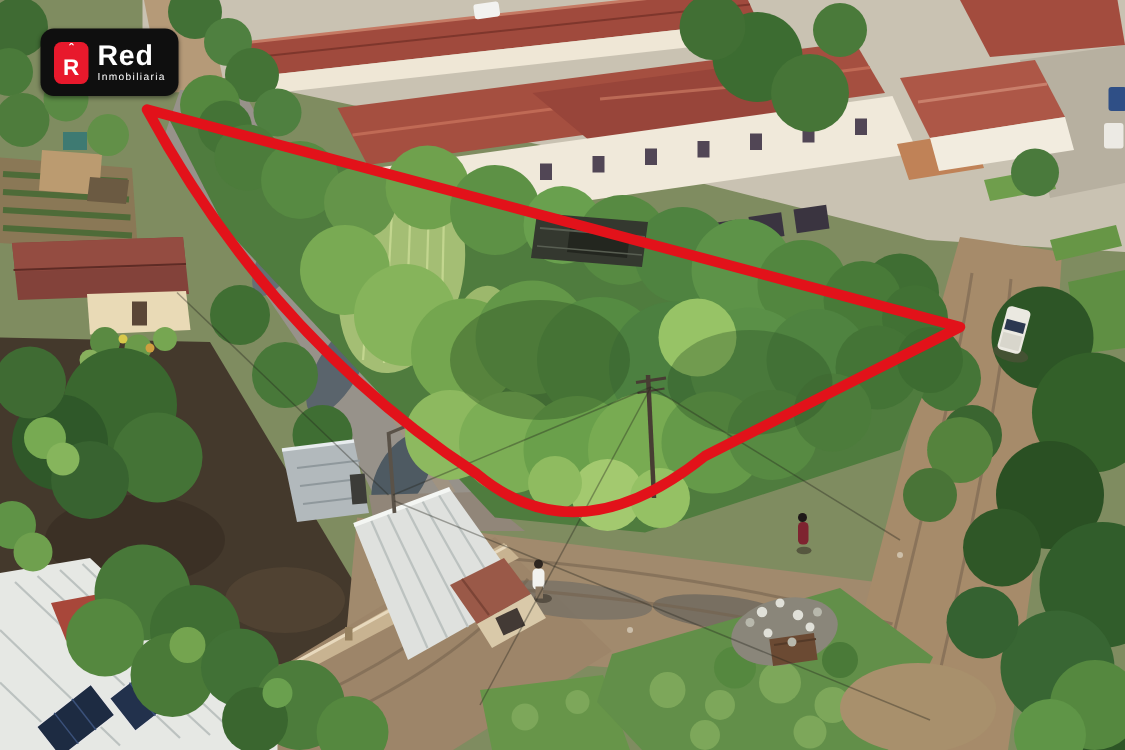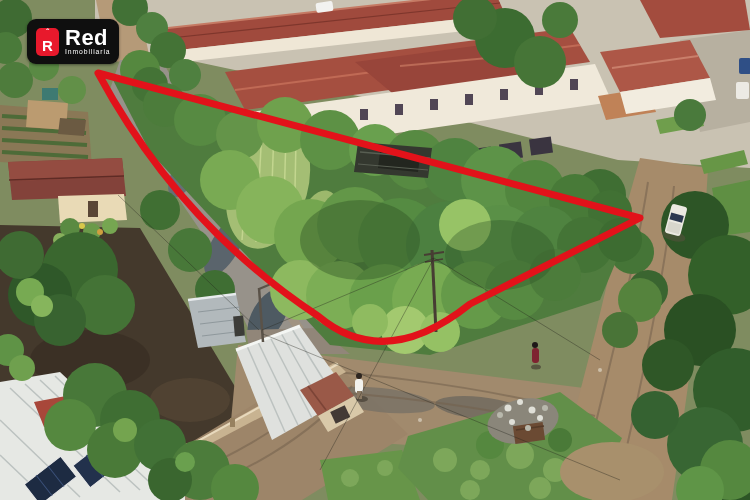--- a/index.html
+++ b/index.html
@@ -9,21 +9,21 @@
   
   .wm{position:absolute;left:27px;top:19px;width:92px;height:45px;background:#0f0f0f;
       border-radius:9px;display:flex;align-items:center;gap:6px;padding-left:9px;
       box-sizing:border-box;box-shadow:0 1px 3px rgba(0,0,0,.45);}
   .wm-icon{width:23px;height:28px;background:#e8192c;border-radius:5px;position:relative;
            display:flex;align-items:flex-end;justify-content:center;flex:0 0 auto;}
   .wm-hat{position:absolute;top:0;left:0;right:0;text-align:center;font-size:9px;
           line-height:8px;color:#fff;font-weight:bold;}
   .wm-letter{color:#fff;font-weight:bold;font-size:15px;line-height:1;margin-bottom:3px;}
   .wm-text{display:flex;flex-direction:column;justify-content:center;min-width:0;}
-  .wm-brand{color:#fff;font-weight:bold;font-size:22px;line-height:18px;letter-spacing:.5px;}
+  .wm-brand{color:#fff;font-weight:bold;font-size:19px;line-height:18px;letter-spacing:.5px;}
   .wm-tag{color:#fff;font-size:6.8px;letter-spacing:.9px;margin-top:1px;white-space:nowrap;}
   .rd{stroke:#72604c;stroke-width:2;fill:none;opacity:.55;}
   .ridge{stroke:#bcc2c0;stroke-width:1.5;}
   .wire{stroke:#26241e;stroke-width:1;opacity:.38;fill:none;}
 </style>
 </head>
 <body>
 
 <div class="stage">
 <svg id="scene" width="750" height="500" viewBox="0 0 750 500">

